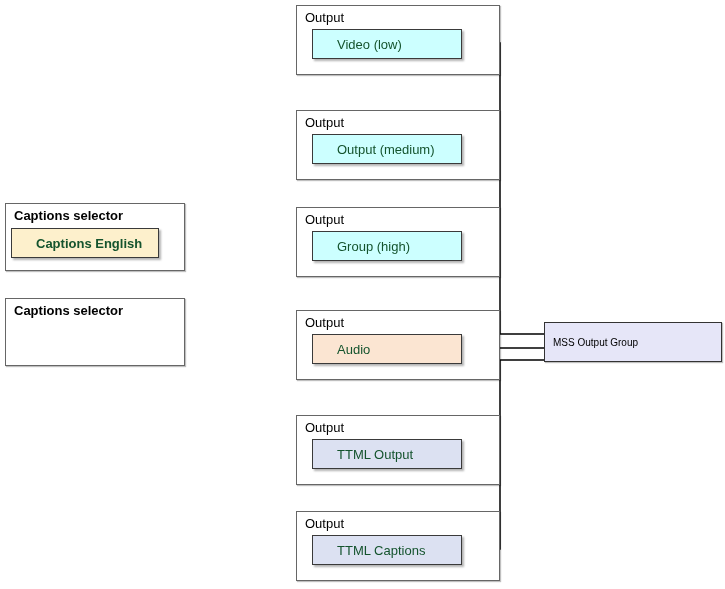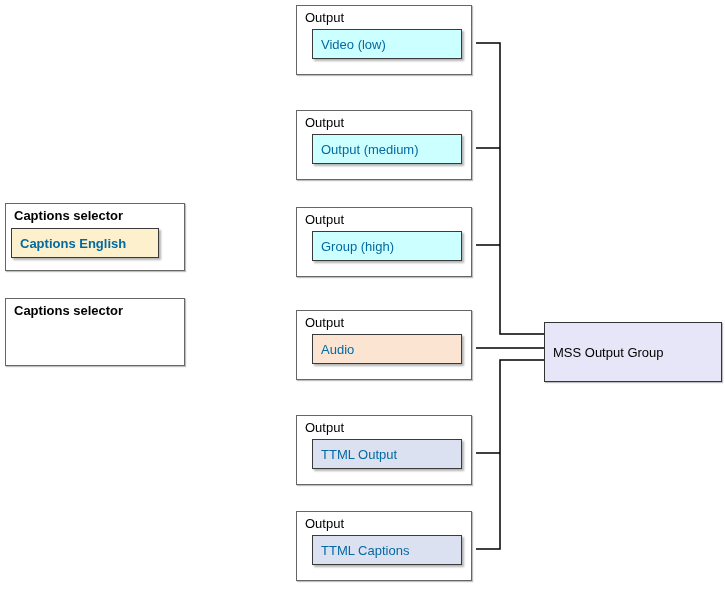--- a/index.html
+++ b/index.html
@@ -36,29 +36,29 @@
     color: #000000;
     white-space: nowrap;
   }
   .item {
     position: absolute;
     box-sizing: border-box;
     border: 1.5px solid #3a3a3a;
     box-shadow: 2px 2px 2px rgba(0,0,0,0.3);
     display: flex;
     align-items: center;
-    padding-left: 8px;
+    padding-left: 24px;
     font-size: 13px;
-    color: #0369a1;
+    color: #14532d;
     white-space: nowrap;
   }
   
   .out {
     left: 296px;
-    width: 176px;
+    width: 204px;
     height: 70px;
   }
   .out .item {
     left: 15px;
     top: 23px;
     width: 150px;
     height: 30px;
   }
   
   .cap {
@@ -71,26 +71,26 @@
     left: 5px;
     top: 24px;
     width: 148px;
     height: 30px;
   }
   
   .group {
     left: 544px;
     top: 322px;
     width: 178px;
-    height: 60px;
+    height: 40px;
     border: 1.5px solid #333333;
     display: flex;
     align-items: center;
     padding-left: 8px;
-    font-size: 13px;
+    font-size: 10px;
     color: #000000;
     white-space: nowrap;
   }
 </style>
 </head>
 <body>
 
 <div class="canvas">
 
   <svg class="wires" width="725" height="589" viewBox="0 0 725 589">

